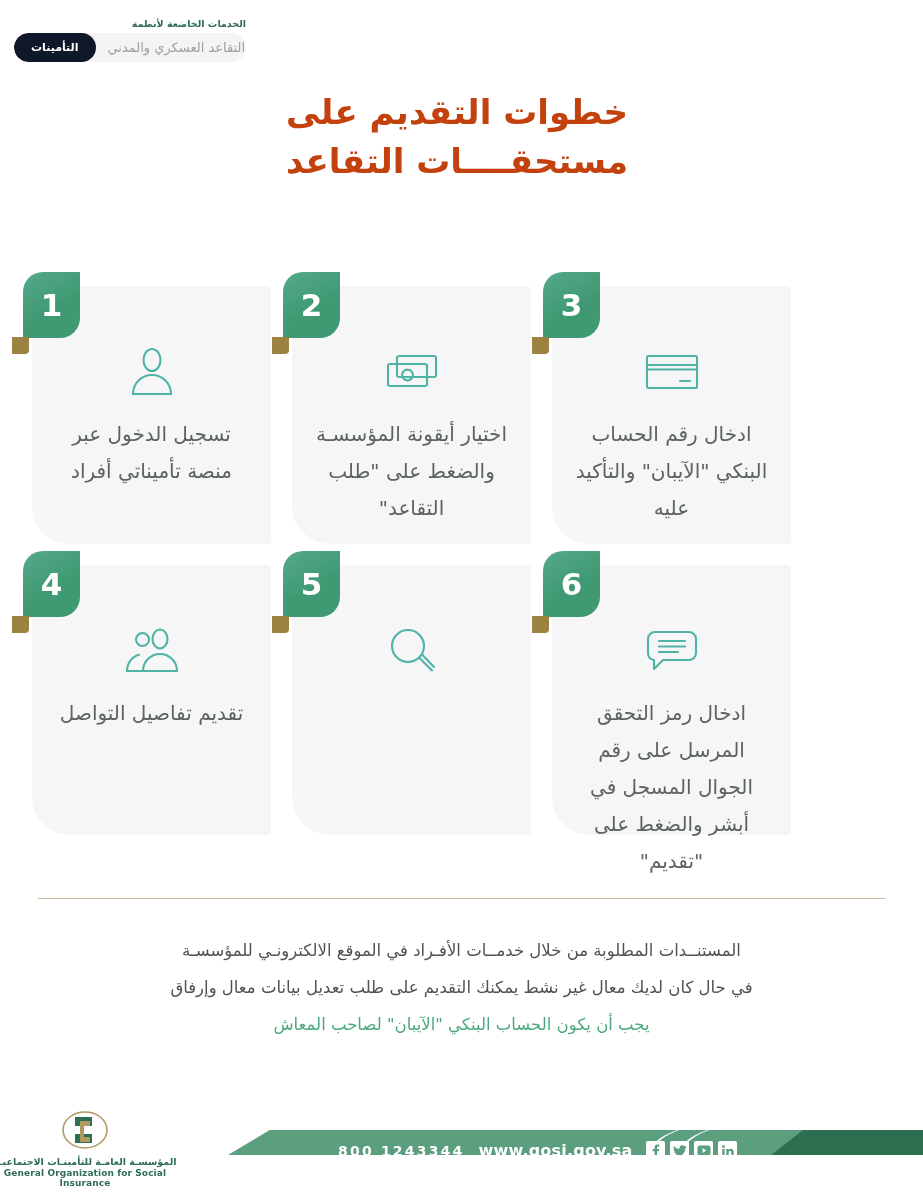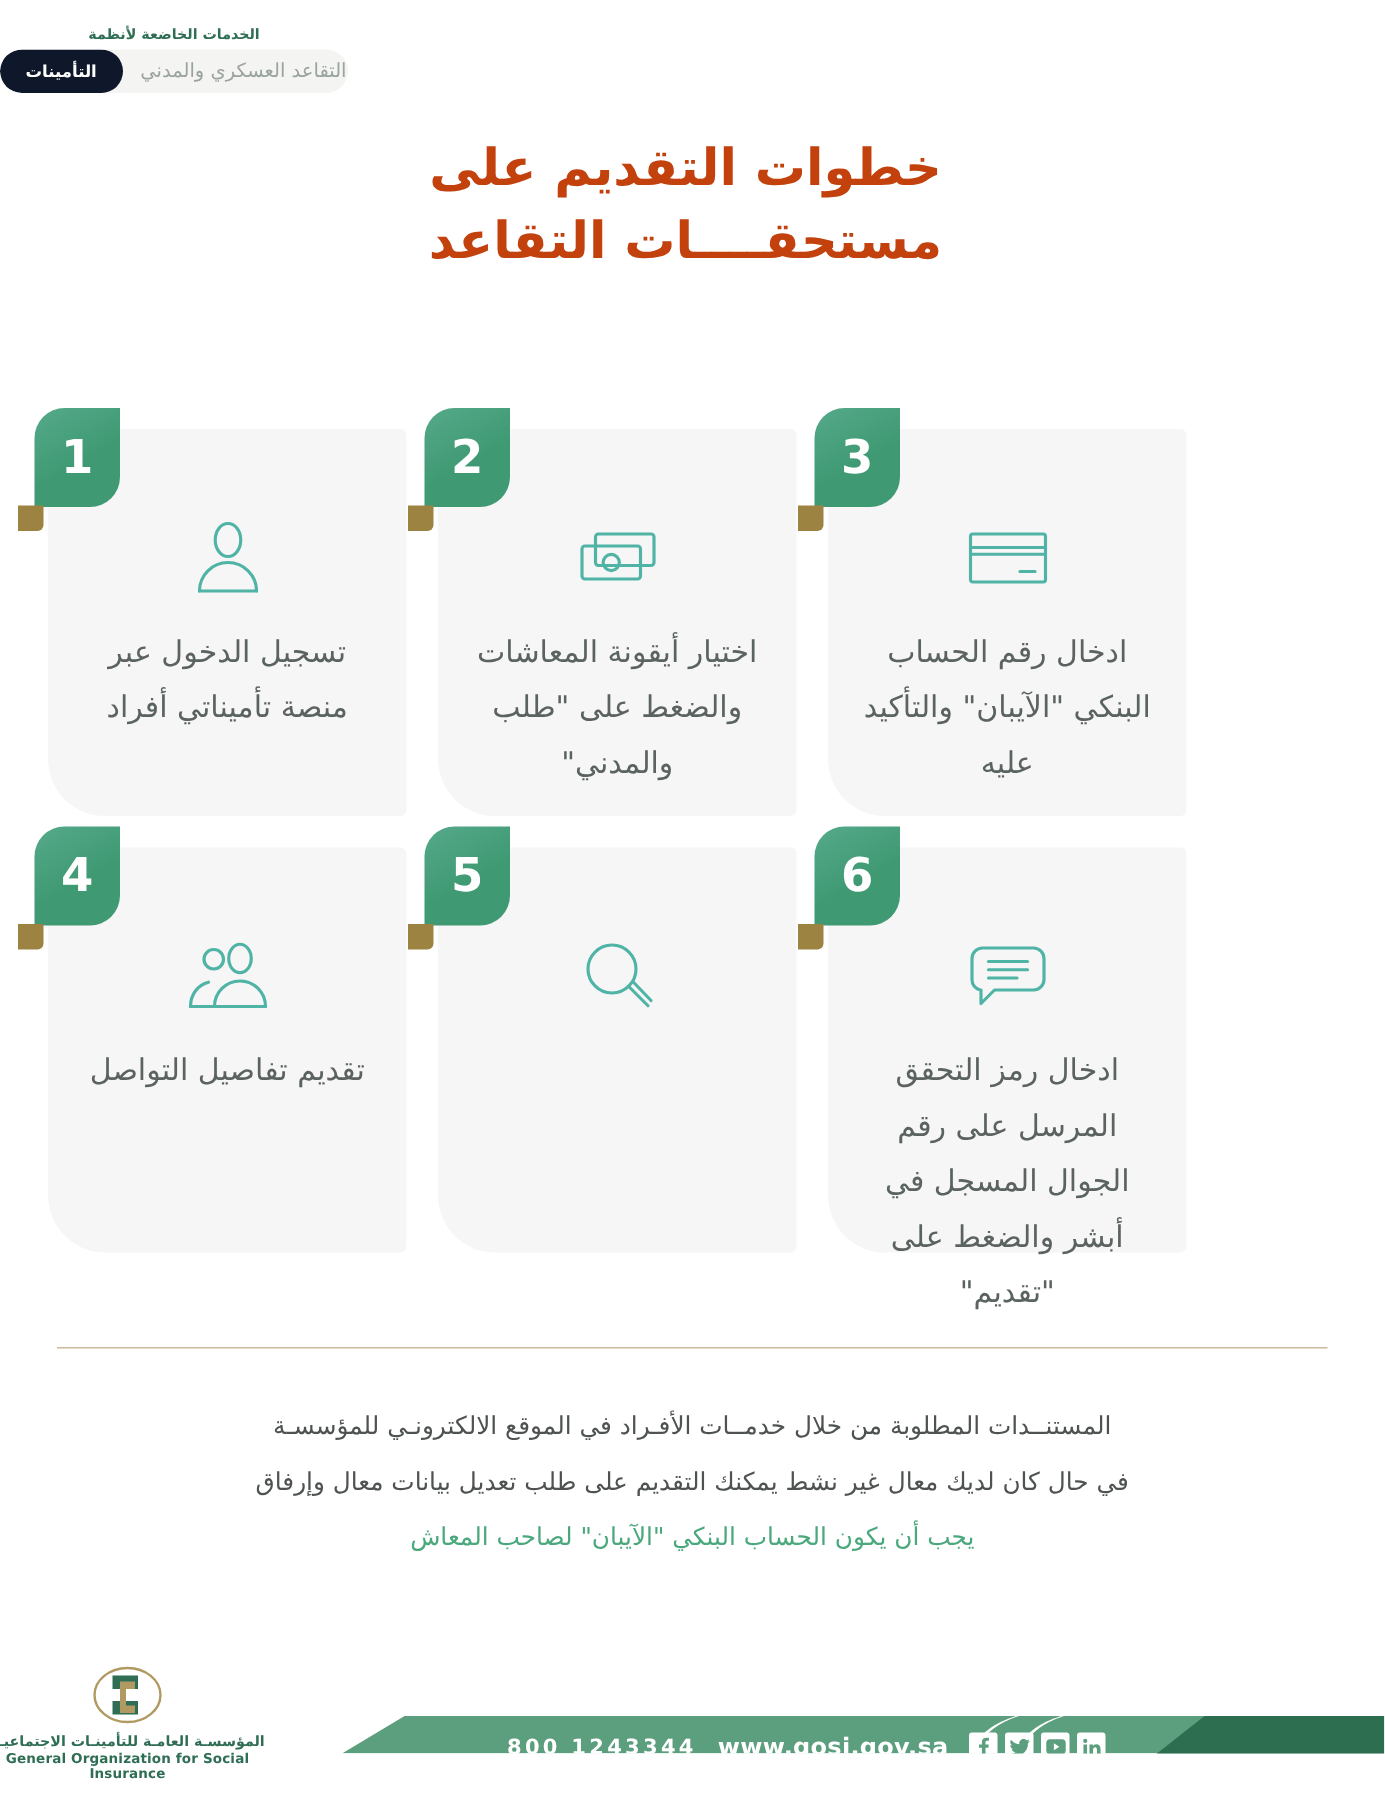--- a/index.html
+++ b/index.html
@@ -19,23 +19,22 @@
   .topbar {
     position: absolute;
     top: 0;
     left: 0;
     width: 923px;
     height: 82px;
   }
   .toggle-wrap {
     position: absolute;
     top: 18px;
-    left: 0;
+    left: 14px;
     width: 232px;
-    text-align: center;
   }
   .toggle-caption {
     font-size: 9.5px;
     font-weight: bold;
     color: #2f6e54;
     letter-spacing: 0px;
     margin-bottom: 4px;
     direction: rtl;
   }
   .toggle-pillbox {
@@ -216,21 +215,20 @@
     letter-spacing: 0.1px;
     margin-top: 1px;
   }
   .footer-bar {
     position: absolute;
     left: 228px;
     top: 30px;
     width: 695px;
     height: 25px;
     overflow: hidden;
-    margin-top: 14px;
   }
   .bar-green {
     position: absolute;
     inset: 0;
     background: #5c9f7e;
     clip-path: polygon(6% 0, 100% 0, 100% 100%, 0 100%);
   }
   .bar-dark {
     position: absolute;
     right: 0;
@@ -337,21 +335,21 @@
   <div class="card">
     <div class="badge">2</div>
     <div class="badge-fold"></div>
     <div class="card-icon">
       <svg width="56" height="40" viewBox="0 0 56 40" fill="none" stroke="#4fb3a6" stroke-width="2.1">
         <rect x="13" y="4" width="39" height="21" rx="2"></rect>
         <rect x="4" y="12" width="39" height="22" rx="2"></rect>
         <circle cx="23.5" cy="23" r="5.4"></circle>
       </svg>
     </div>
-    <div class="card-text">اختيار أيقونة المعاشات والضغط على "طلب والمدني"</div>
+    <div class="card-text">اختيار أيقونة المؤسسـة والضغط على "طلب التقاعد"</div>
   </div>
 
   <div class="card">
     <div class="badge">3</div>
     <div class="badge-fold"></div>
     <div class="card-icon">
       <svg width="54" height="38" viewBox="0 0 54 38" fill="none" stroke="#4fb3a6" stroke-width="2.1">
         <rect x="2" y="3" width="50" height="32" rx="1.5"></rect>
         <line x1="2" y1="12" x2="52" y2="12"></line>
         <line x1="2" y1="16.5" x2="52" y2="16.5"></line>

